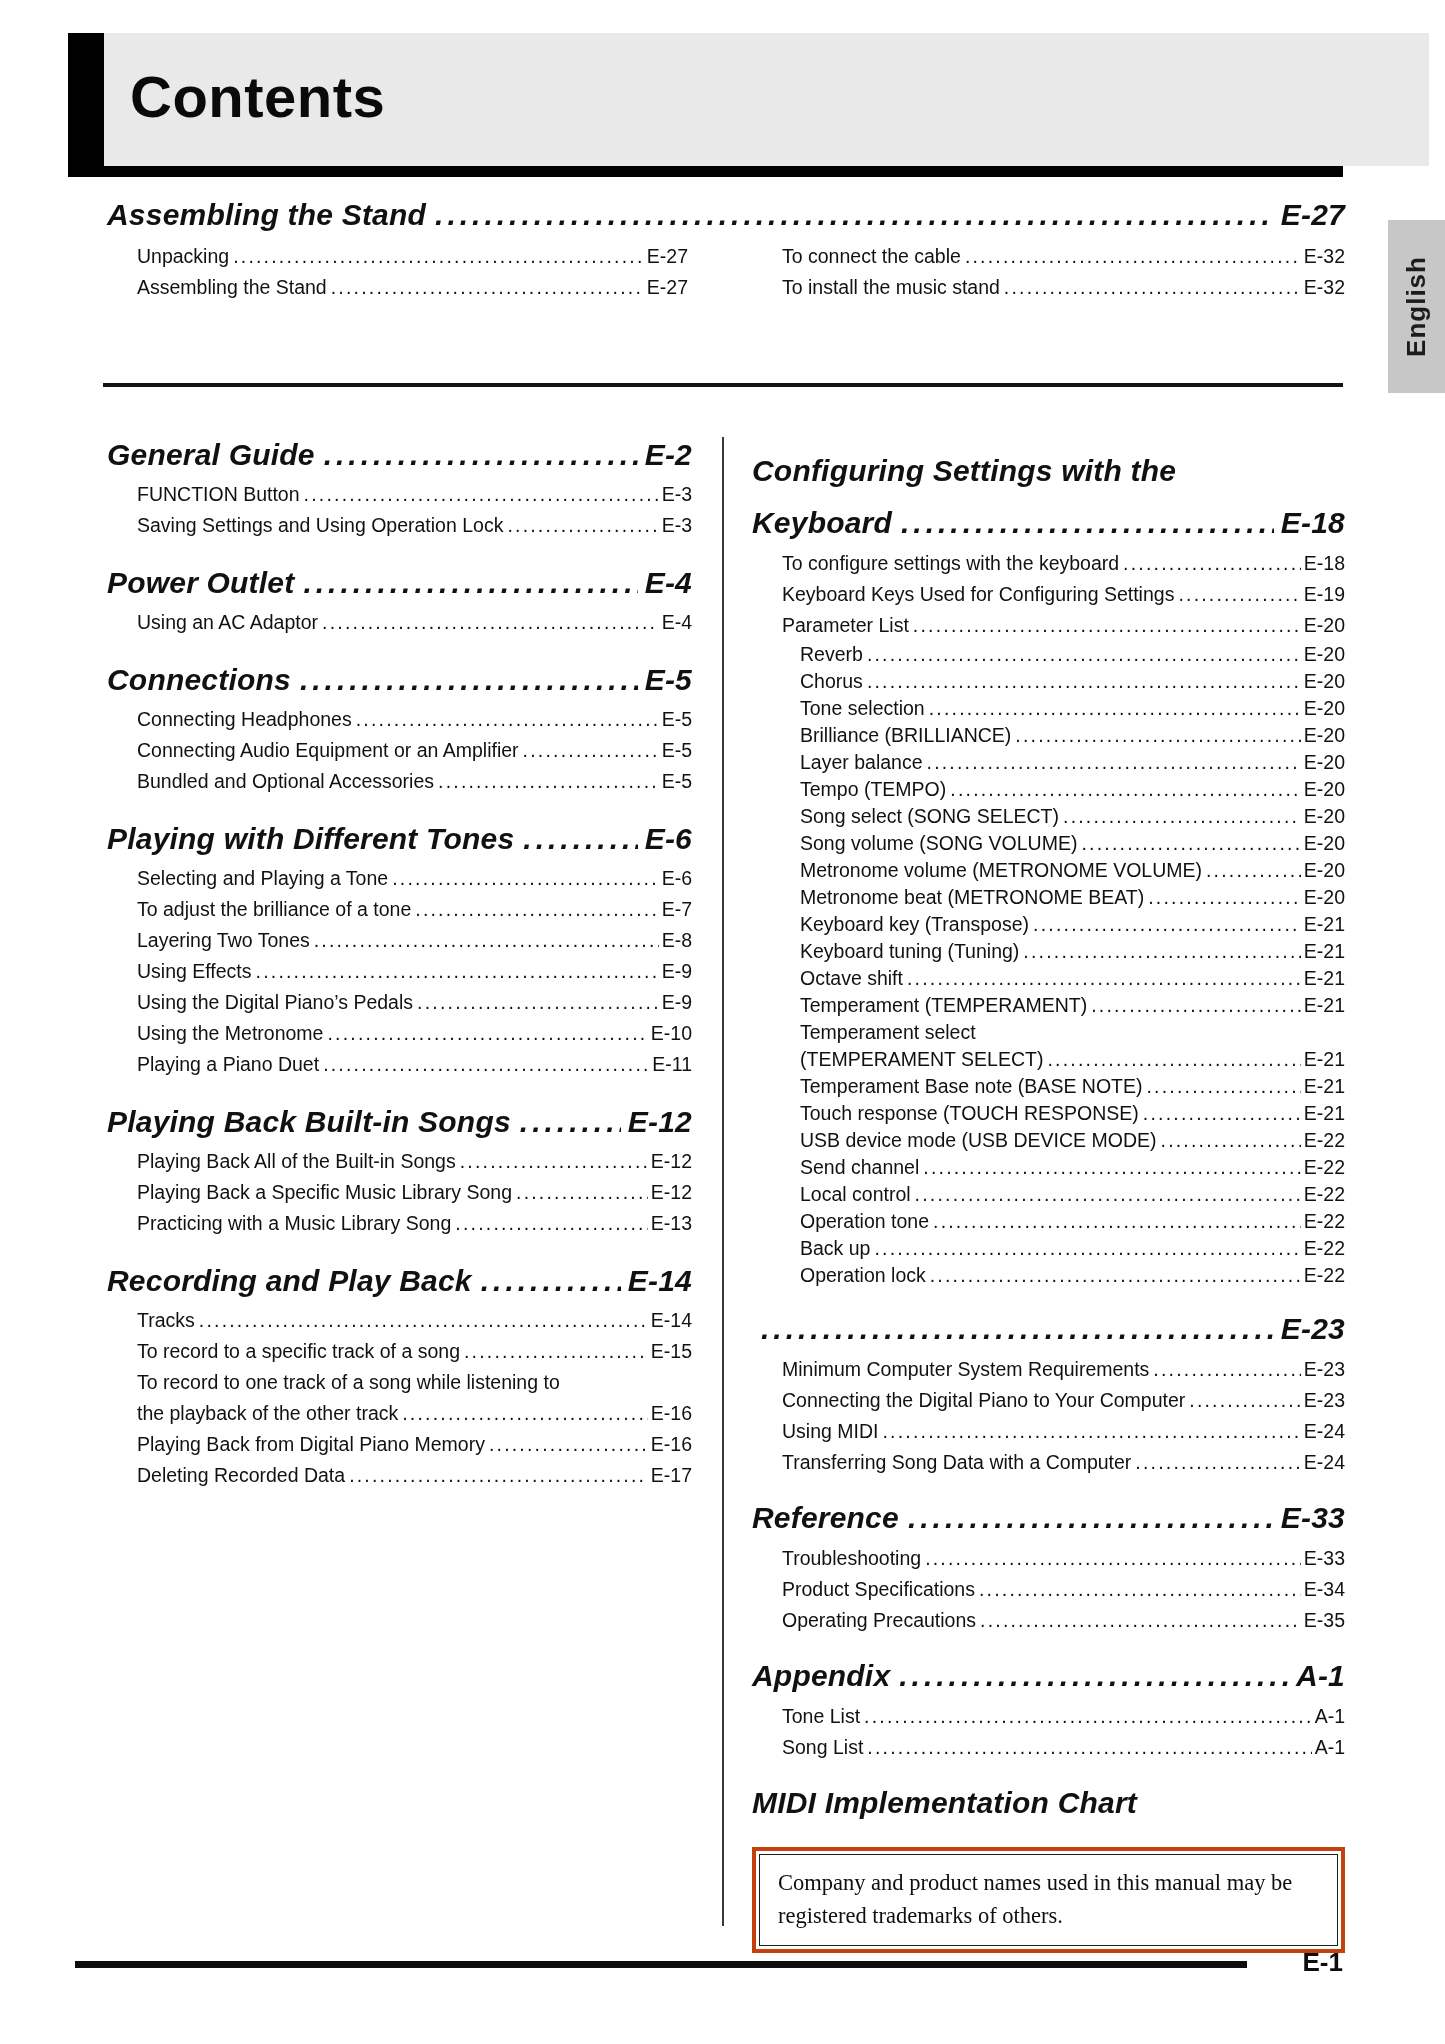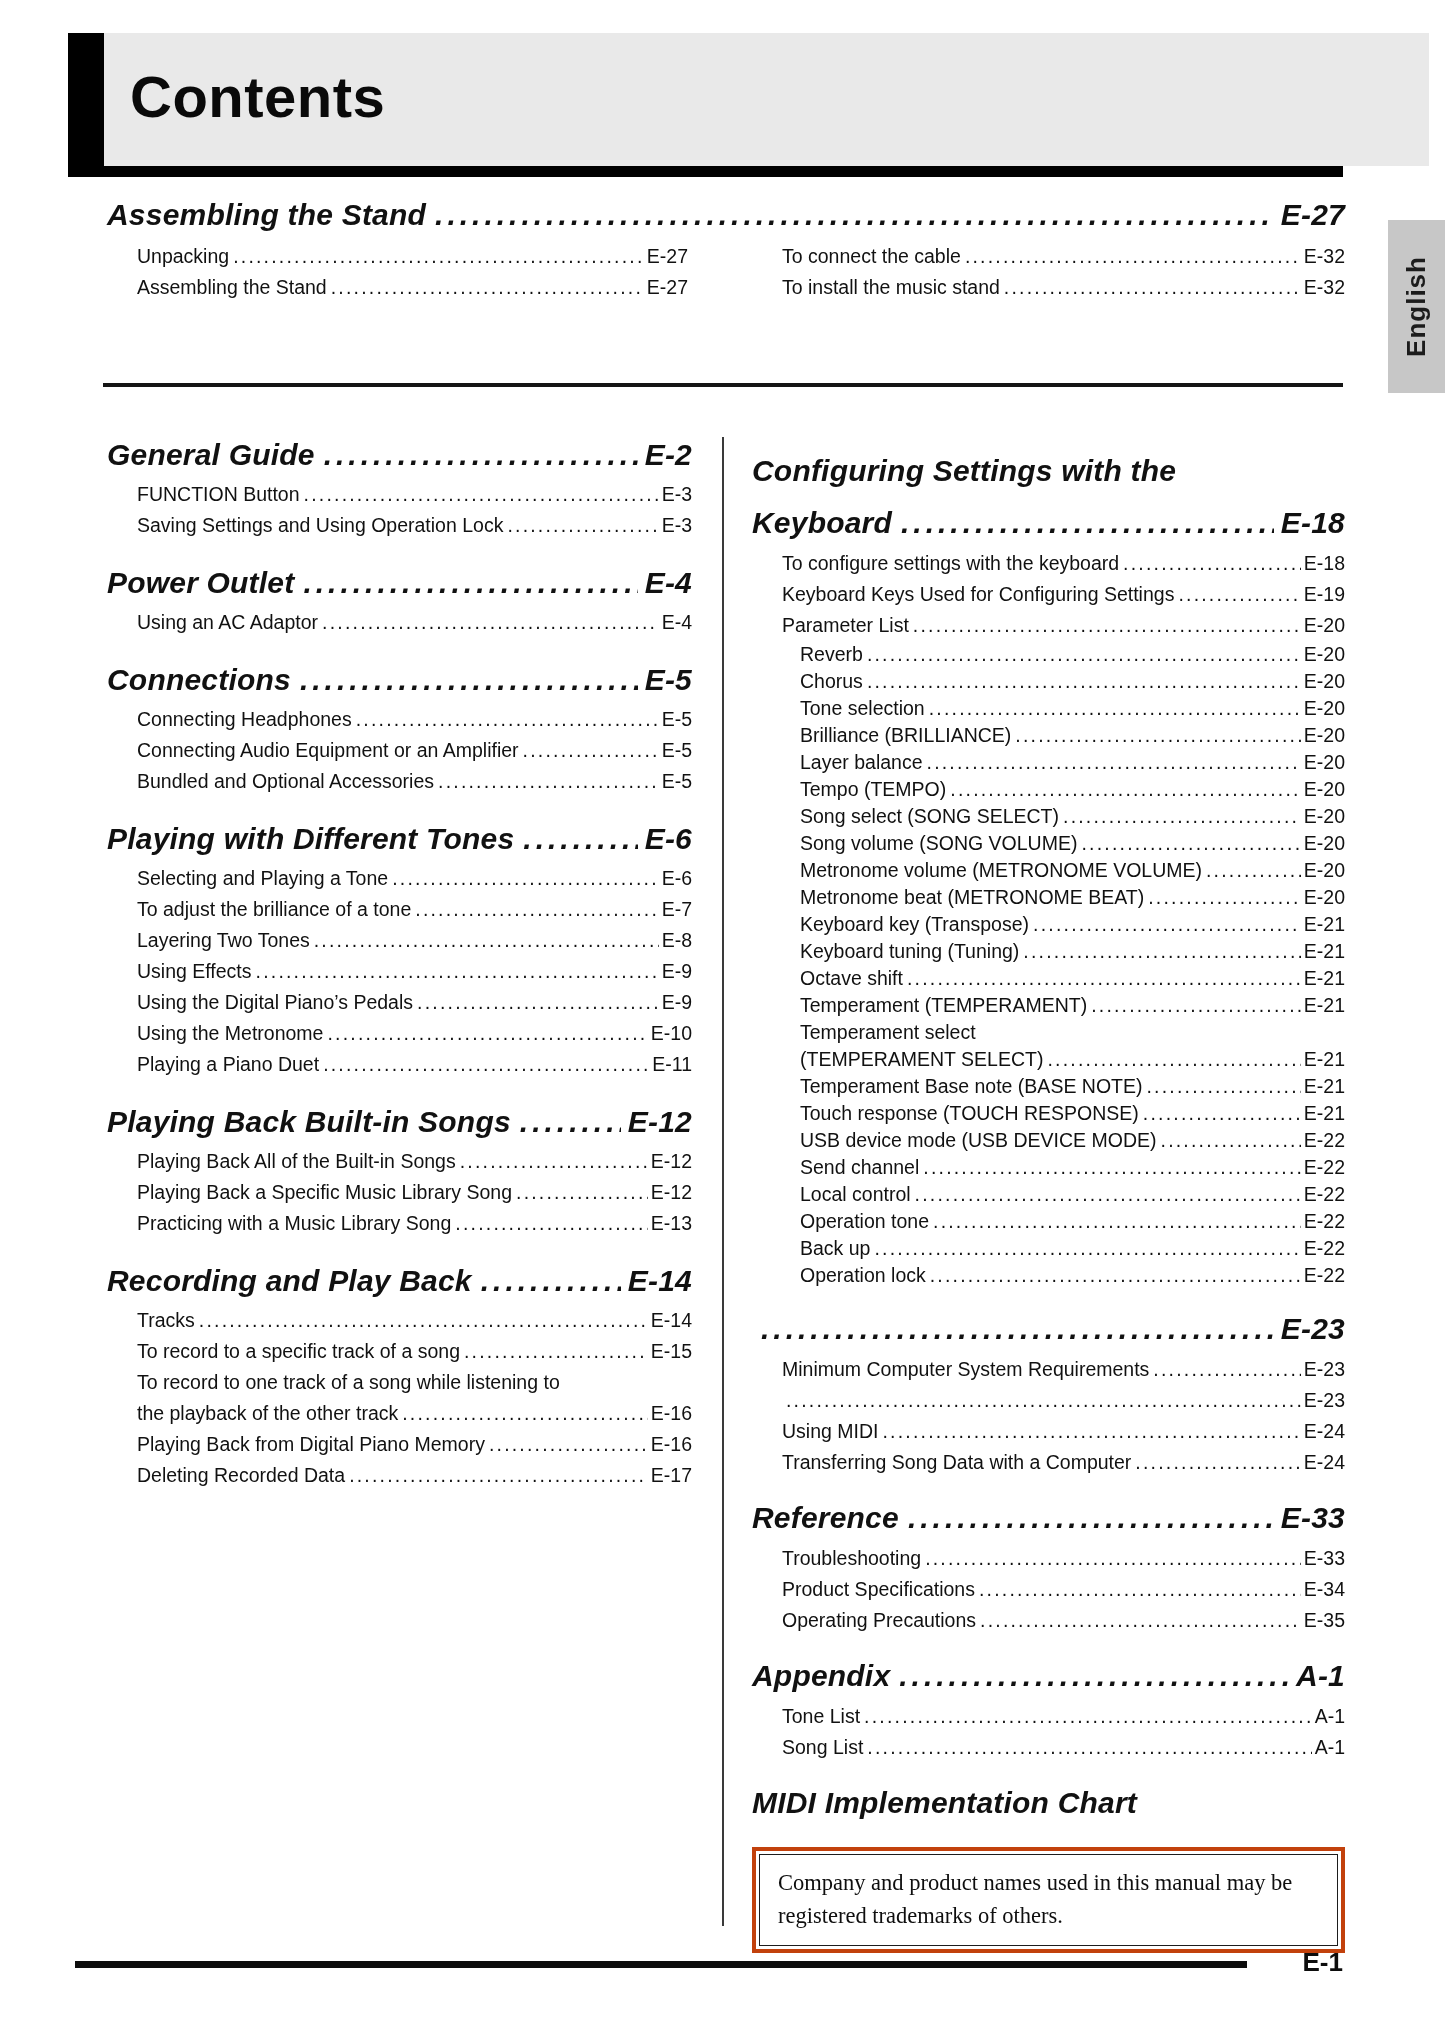--- a/index.html
+++ b/index.html
@@ -418,20 +418,21 @@
             <span class="dots">....................................................................................................................................................................................</span>
             <span class="pg">E-23</span>
           </div>
           <div class="entries">
             <div class="row">
               <span class="lbl">Minimum Computer System Requirements</span>
               <span class="dots">....................................................................................................................................................................................</span>
               <span class="pg">E-23</span>
             </div>
             <div class="row">
+              <span class="lbl">Connecting the Digital Piano to Your Computer</span>
               <span class="dots">....................................................................................................................................................................................</span>
               <span class="pg">E-23</span>
             </div>
             <div class="row">
               <span class="lbl">Using MIDI</span>
               <span class="dots">....................................................................................................................................................................................</span>
               <span class="pg">E-24</span>
             </div>
             <div class="row">
               <span class="lbl">Transferring Song Data with a Computer</span>

